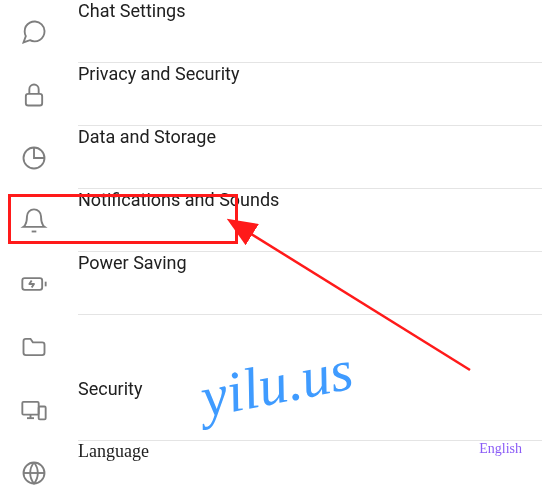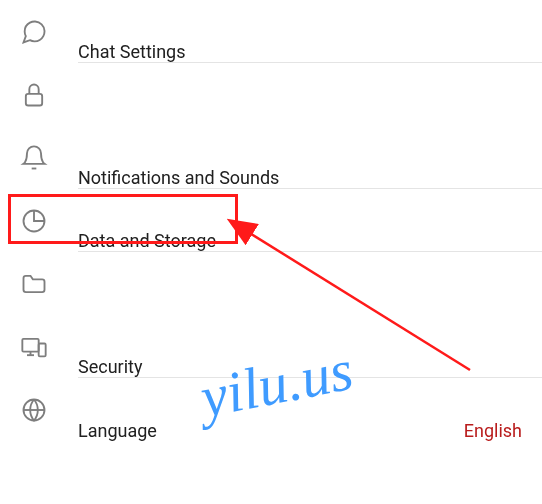--- a/index.html
+++ b/index.html
@@ -14,45 +14,45 @@
     .list { position: relative; }
     .item {
       display: flex;
       align-items: center;
       height: 63px;
       padding-left: 20px;
       cursor: pointer;
     }
     .item-inner {
       display: flex;
-      align-items: flex-end;
+      align-items: flex-start;
       flex: 1;
       height: 100%;
       border-bottom: 1px solid #e4e4e4;
       padding-right: 20px;
     }
-    .list .item:last-child .item-inner { border-bottom: none; }
+    .list .item:last-child .item-inner { border-bottom: none; font-family: Liberation Serif, serif; }
     .icon {
       width: 28px;
       height: 28px;
       flex-shrink: 0;
       display: flex;
       align-items: center;
       justify-content: center;
       margin-right: 30px;
     }
     .icon svg { stroke: #7e7e7e; fill: none; stroke-width: 1.6; }
     .label {
       font-size: 18px;
       color: #202020;
       flex: 1;
     }
     .value {
-      font-size: 18px;
-      color: #b91c1c;
+      font-size: 14px;
+      color: #8b5cf6;
     }
     .highlight-box {
       position: absolute;
       left: 8px;
       top: 194px;
       width: 230px;
       height: 50px;
       border: 3px solid #ff1a1a;
       pointer-events: none;
       z-index: 5;
@@ -95,46 +95,61 @@
     </span>
   </div>
 
   <div class="item">
     <span class="icon">
       <svg viewBox="0 0 24 24">
           <rect x="5" y="11" width="14" height="10" rx="2"></rect>
           <path d="M8 11V7a4 4 0 0 1 8 0v4"></path>
         </svg>
     </span>
+    <span class="item-inner">
+      <span class="label">Privacy and Security</span>
+    </span>
+  </div>
+
+  <div class="item">
+    <span class="icon">
+      <svg viewBox="0 0 24 24">
+          <circle cx="12" cy="12" r="9"></circle>
+          <path d="M12 3v9h9"></path>
+        </svg>
+    </span>
+    <span class="item-inner">
+      <span class="label">Data and Storage</span>
+    </span>
   </div>
 
   <div class="item">
     <span class="icon">
       <svg viewBox="0 0 24 24">
           <path d="M18 8a6 6 0 0 0-12 0c0 7-3 9-3 9h18s-3-2-3-9"></path>
           <path d="M10 21h4"></path>
         </svg>
     </span>
     <span class="item-inner">
       <span class="label">Notifications and Sounds</span>
     </span>
   </div>
 
   <div class="item">
     <span class="icon">
       <svg viewBox="0 0 24 24">
-          <circle cx="12" cy="12" r="9"></circle>
-          <path d="M12 3v9h9"></path>
+          <rect x="2" y="7" width="17" height="10" rx="2"></rect>
+          <line x1="22" y1="10" x2="22" y2="14"></line>
+          <polyline points="10 9 8 12 12 12 10 15" stroke-linejoin="round"></polyline>
         </svg>
     </span>
     <span class="item-inner">
-      <span class="label">Data and Storage</span>
+      <span class="label">Power Saving</span>
     </span>
   </div>
-
 
   <div class="item">
     <span class="icon">
       <svg viewBox="0 0 24 24">
           <path d="M3 7a2 2 0 0 1 2-2h4l2 3h8a2 2 0 0 1 2 2v7a2 2 0 0 1-2 2H5a2 2 0 0 1-2-2z"></path>
         </svg>
     </span>
   </div>
 
   <div class="item">

